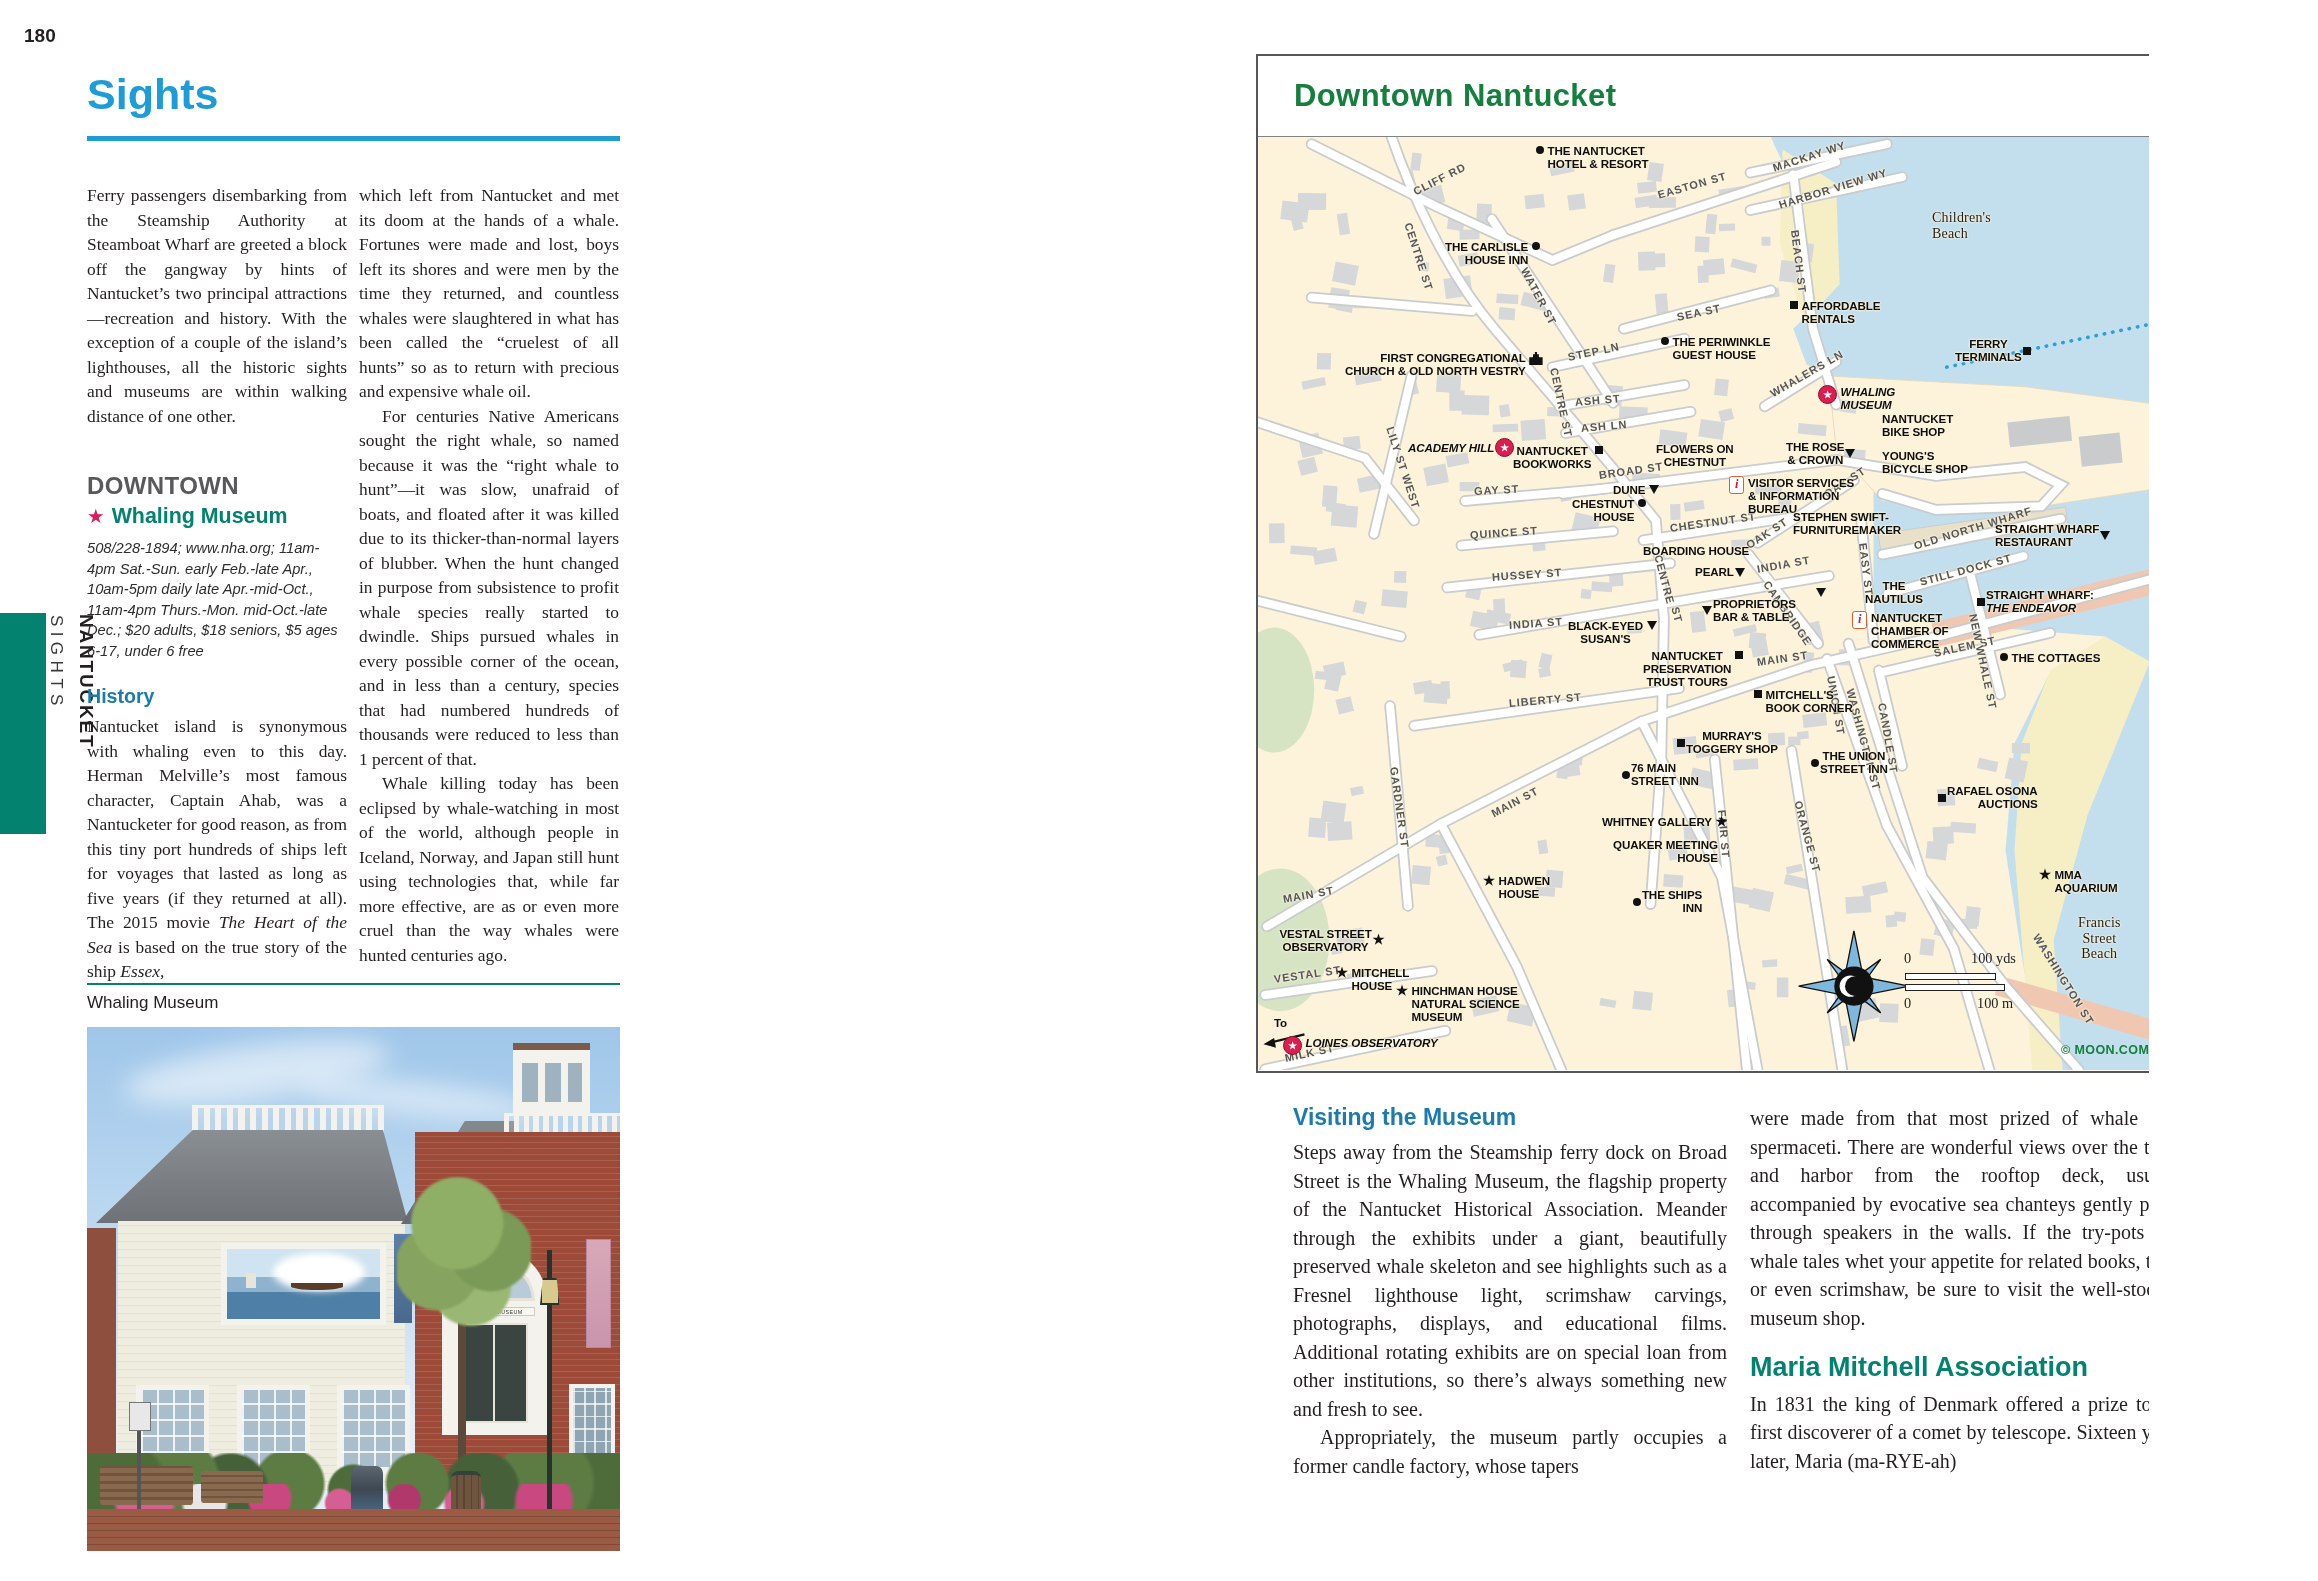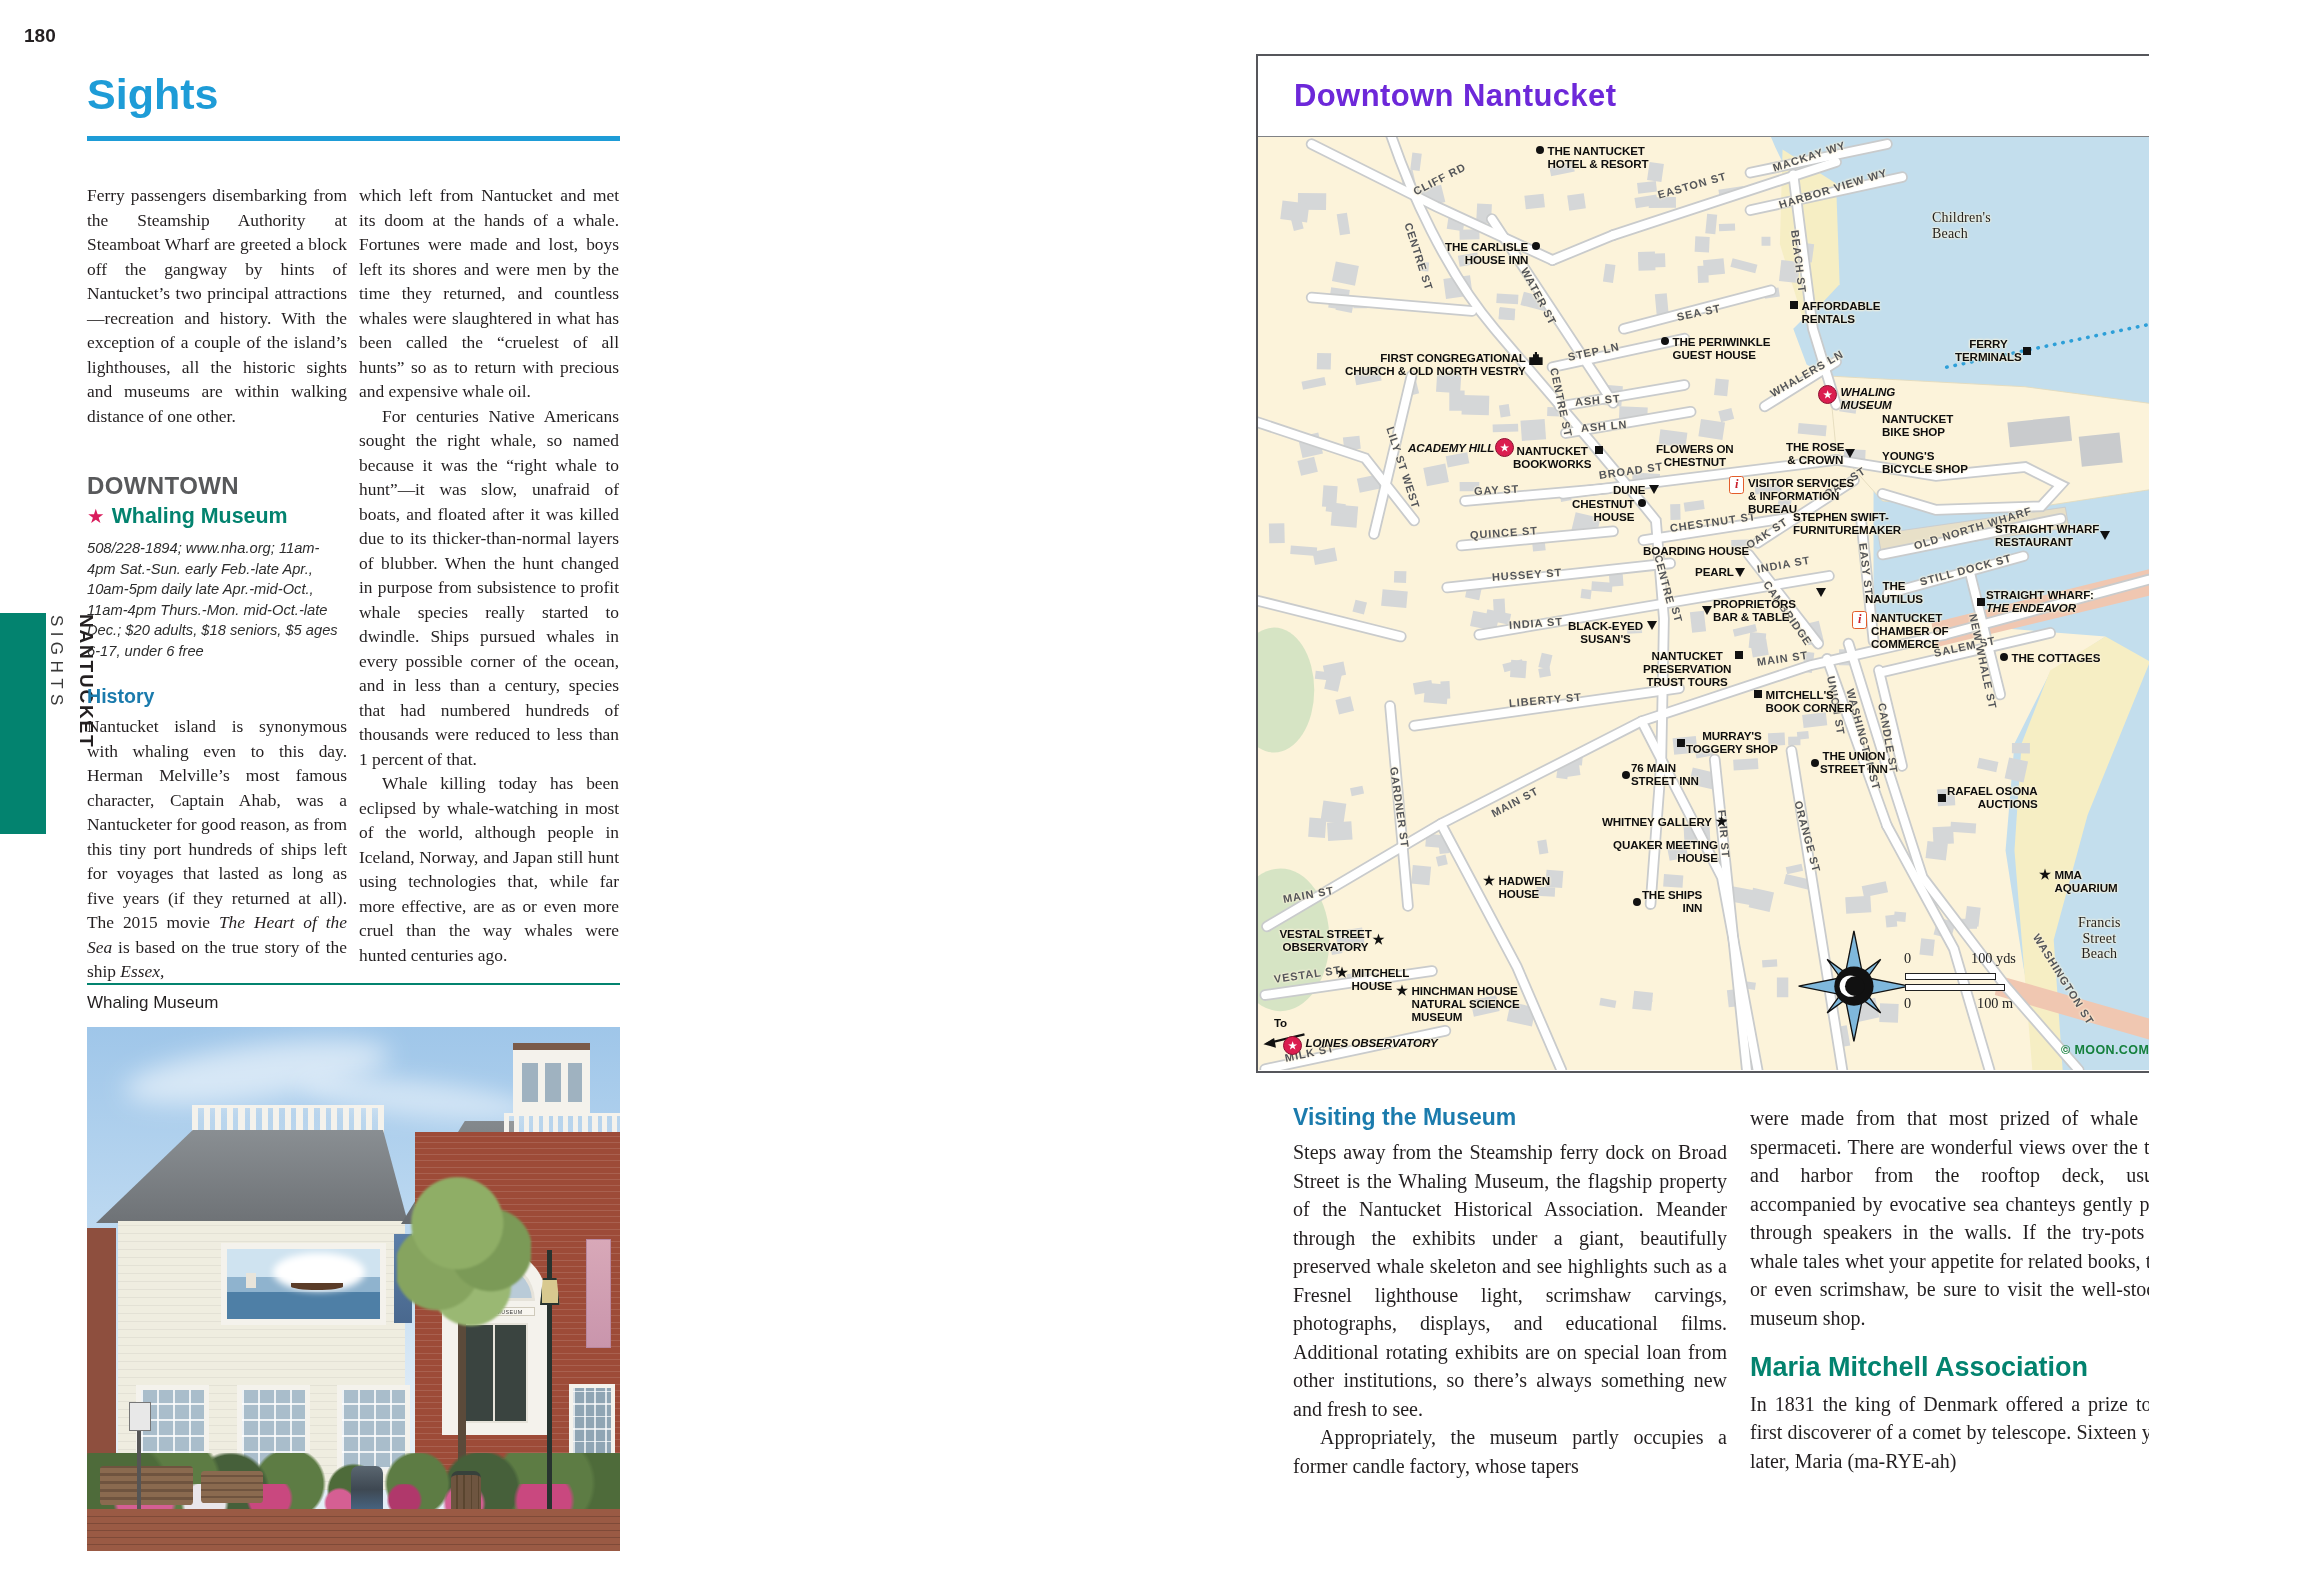--- a/index.html
+++ b/index.html
@@ -33,21 +33,21 @@
   .serifbody-lg{font-family:"Liberation Serif",serif;font-size:20px;line-height:28.5px;
                 text-align:justify;color:#231f20;}
   .serifbody-lg p{margin:0;}
   .serifbody-lg p.ind{text-indent:27px;}
   .h-visiting{font-weight:bold;font-size:23px;color:#1B7BAD;}
   .h-maria{font-weight:bold;font-size:27px;color:#03836F;}
 
   
   #mapbox{left:1256px;top:54px;width:956px;height:1019px;border:2.7px solid #55565B;background:#fff;box-sizing:border-box;}
   #maptitlebar{height:80px;border-bottom:1.8px solid #808285;display:flex;align-items:center;padding-left:36px;background:#fff;}
-  #maptitle{font-weight:bold;font-size:31px;color:#6d28d9;letter-spacing:0.4px;}
+  #maptitle{font-weight:bold;font-size:31px;color:#15803d;letter-spacing:0.4px;}
   #mapcanvas{position:relative;width:951px;height:933px;background:#FCF3DA;overflow:hidden;}
   #mapsvg{position:absolute;left:0;top:0;}
   .street-label{position:absolute;font-size:11px;font-weight:600;color:#54565A;letter-spacing:0.9px;
     white-space:nowrap;transform-origin:left center;
     text-shadow:0 0 2.7px #FCF3DA,0 0 2.7px #FCF3DA,0 0 1.8px #FCF3DA;}
   .poi{position:absolute;display:flex;gap:3.6px;align-items:flex-start;
     font-size:11.6px;font-weight:bold;color:#0e0e0e;line-height:1.12;letter-spacing:-0.1px;
     text-shadow:0 0 2.7px #FCF3DA,0 0 2.7px #FCF3DA,0 0 1.8px #FCF3DA;white-space:nowrap;}
   .poi.col{flex-direction:row;align-items:center;gap:0.9px;}
   .poi .poi-t{display:flex;flex-direction:column;}

